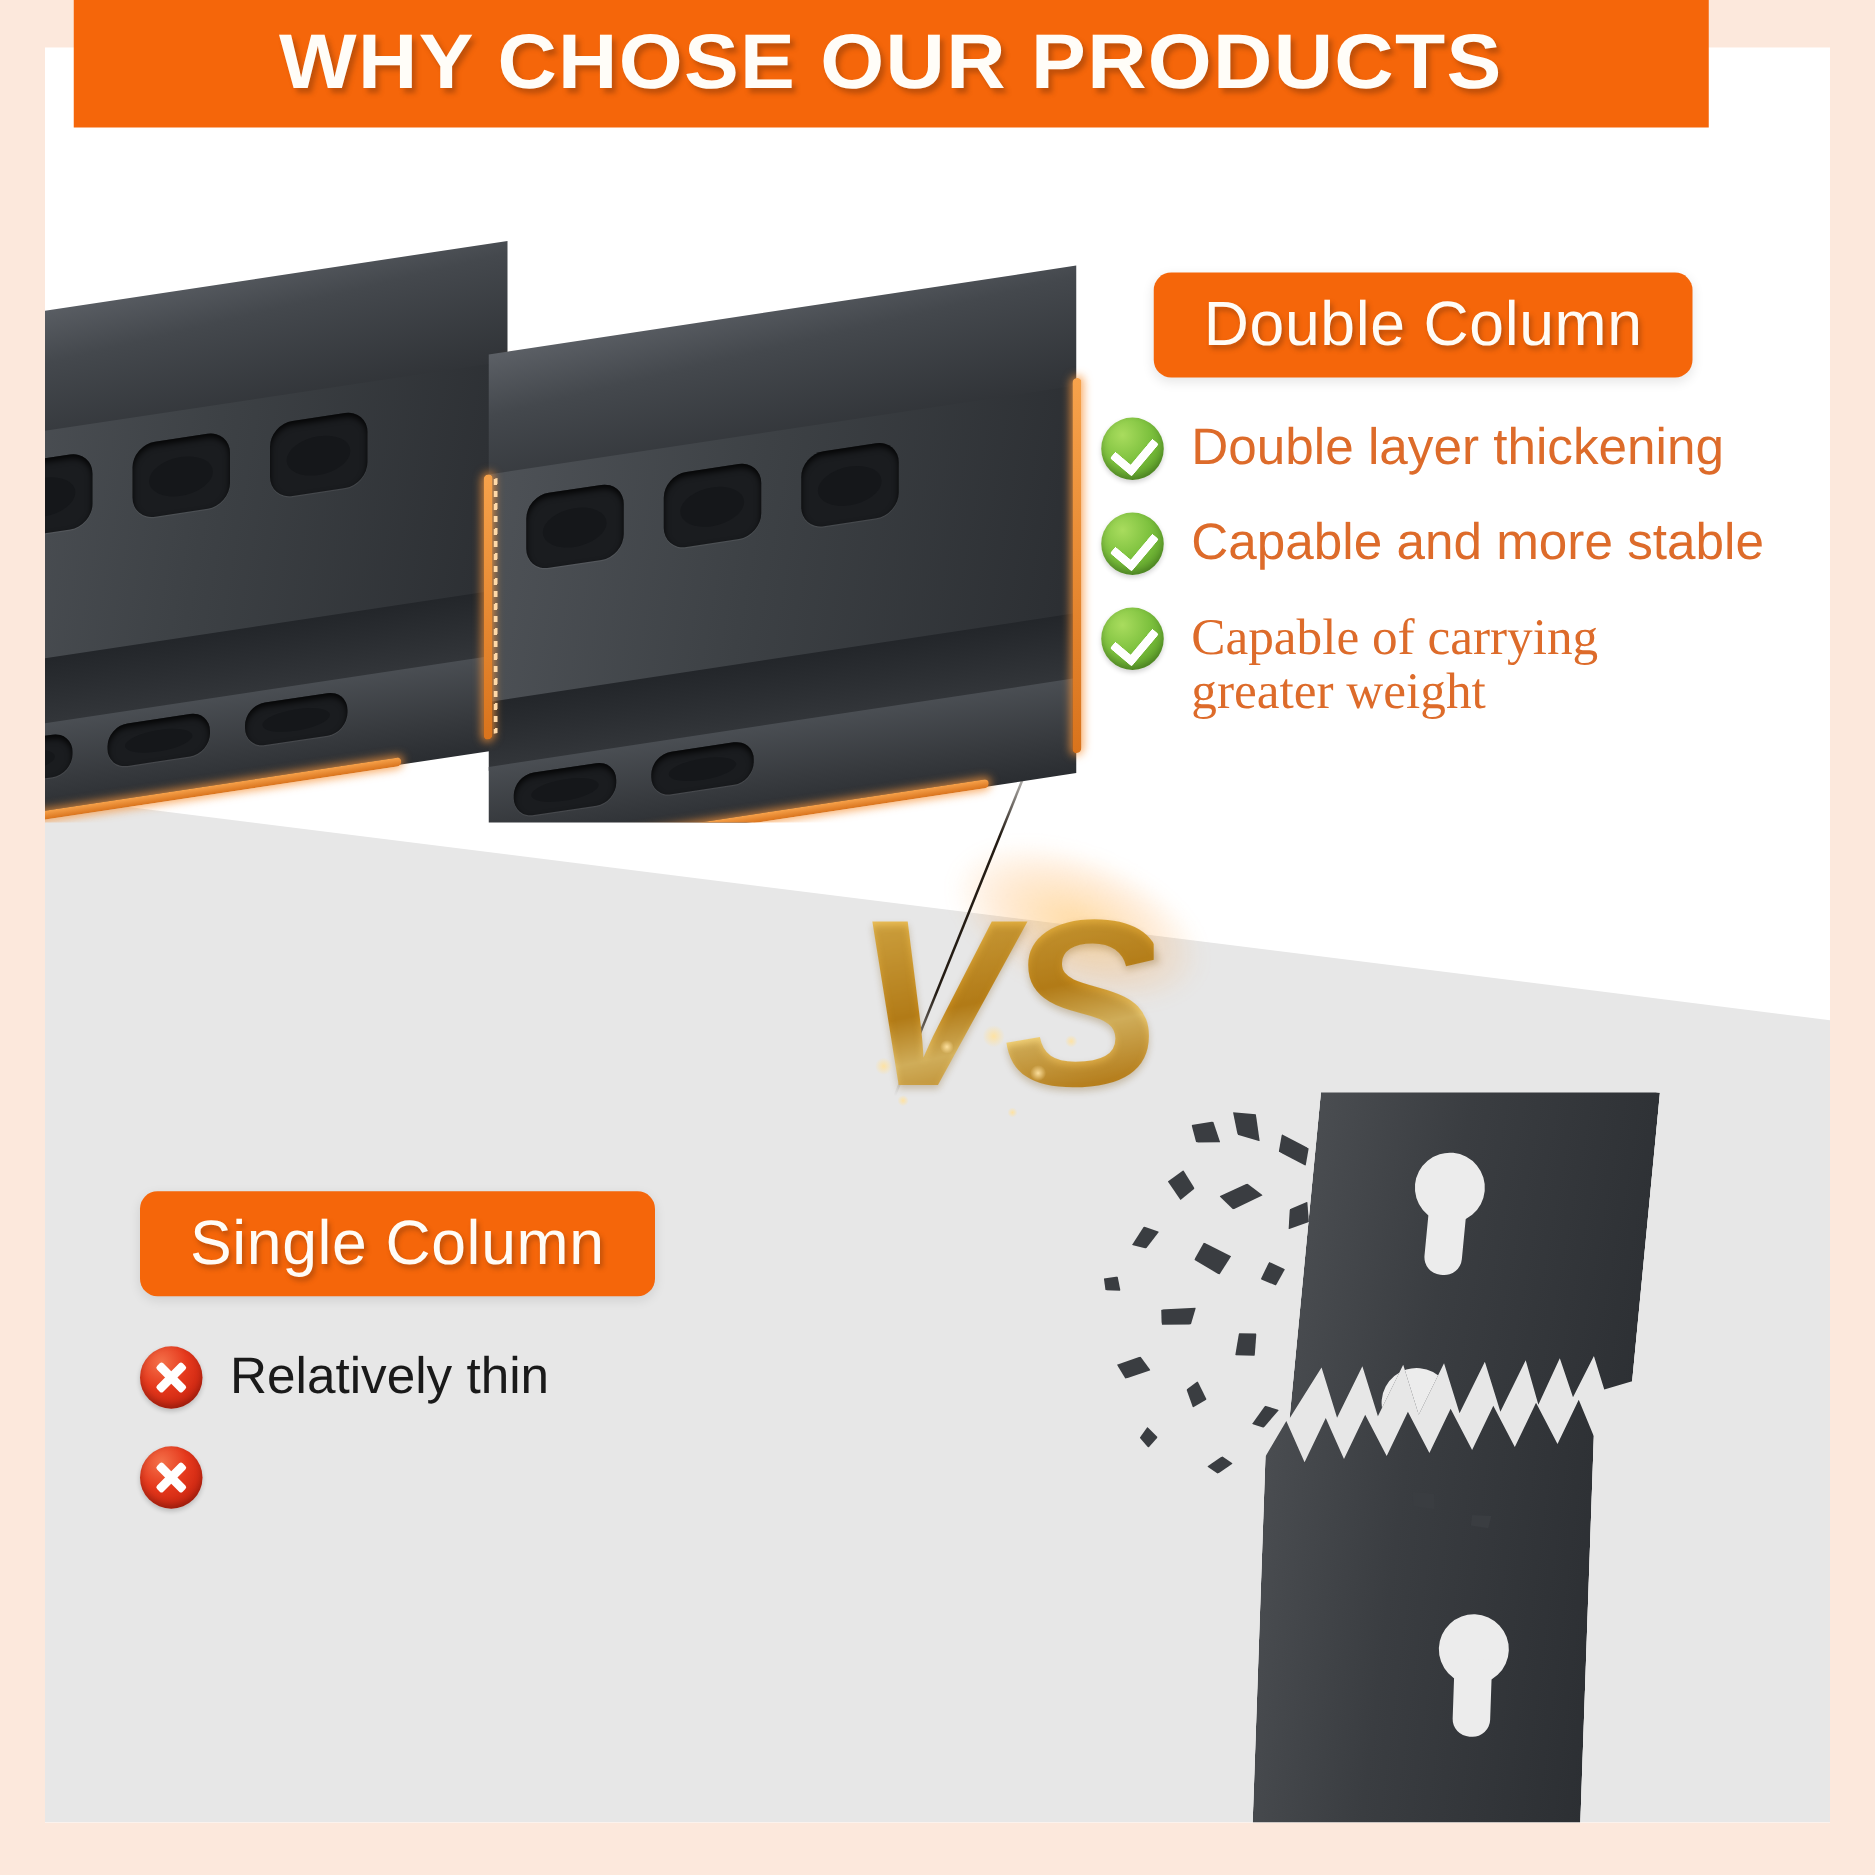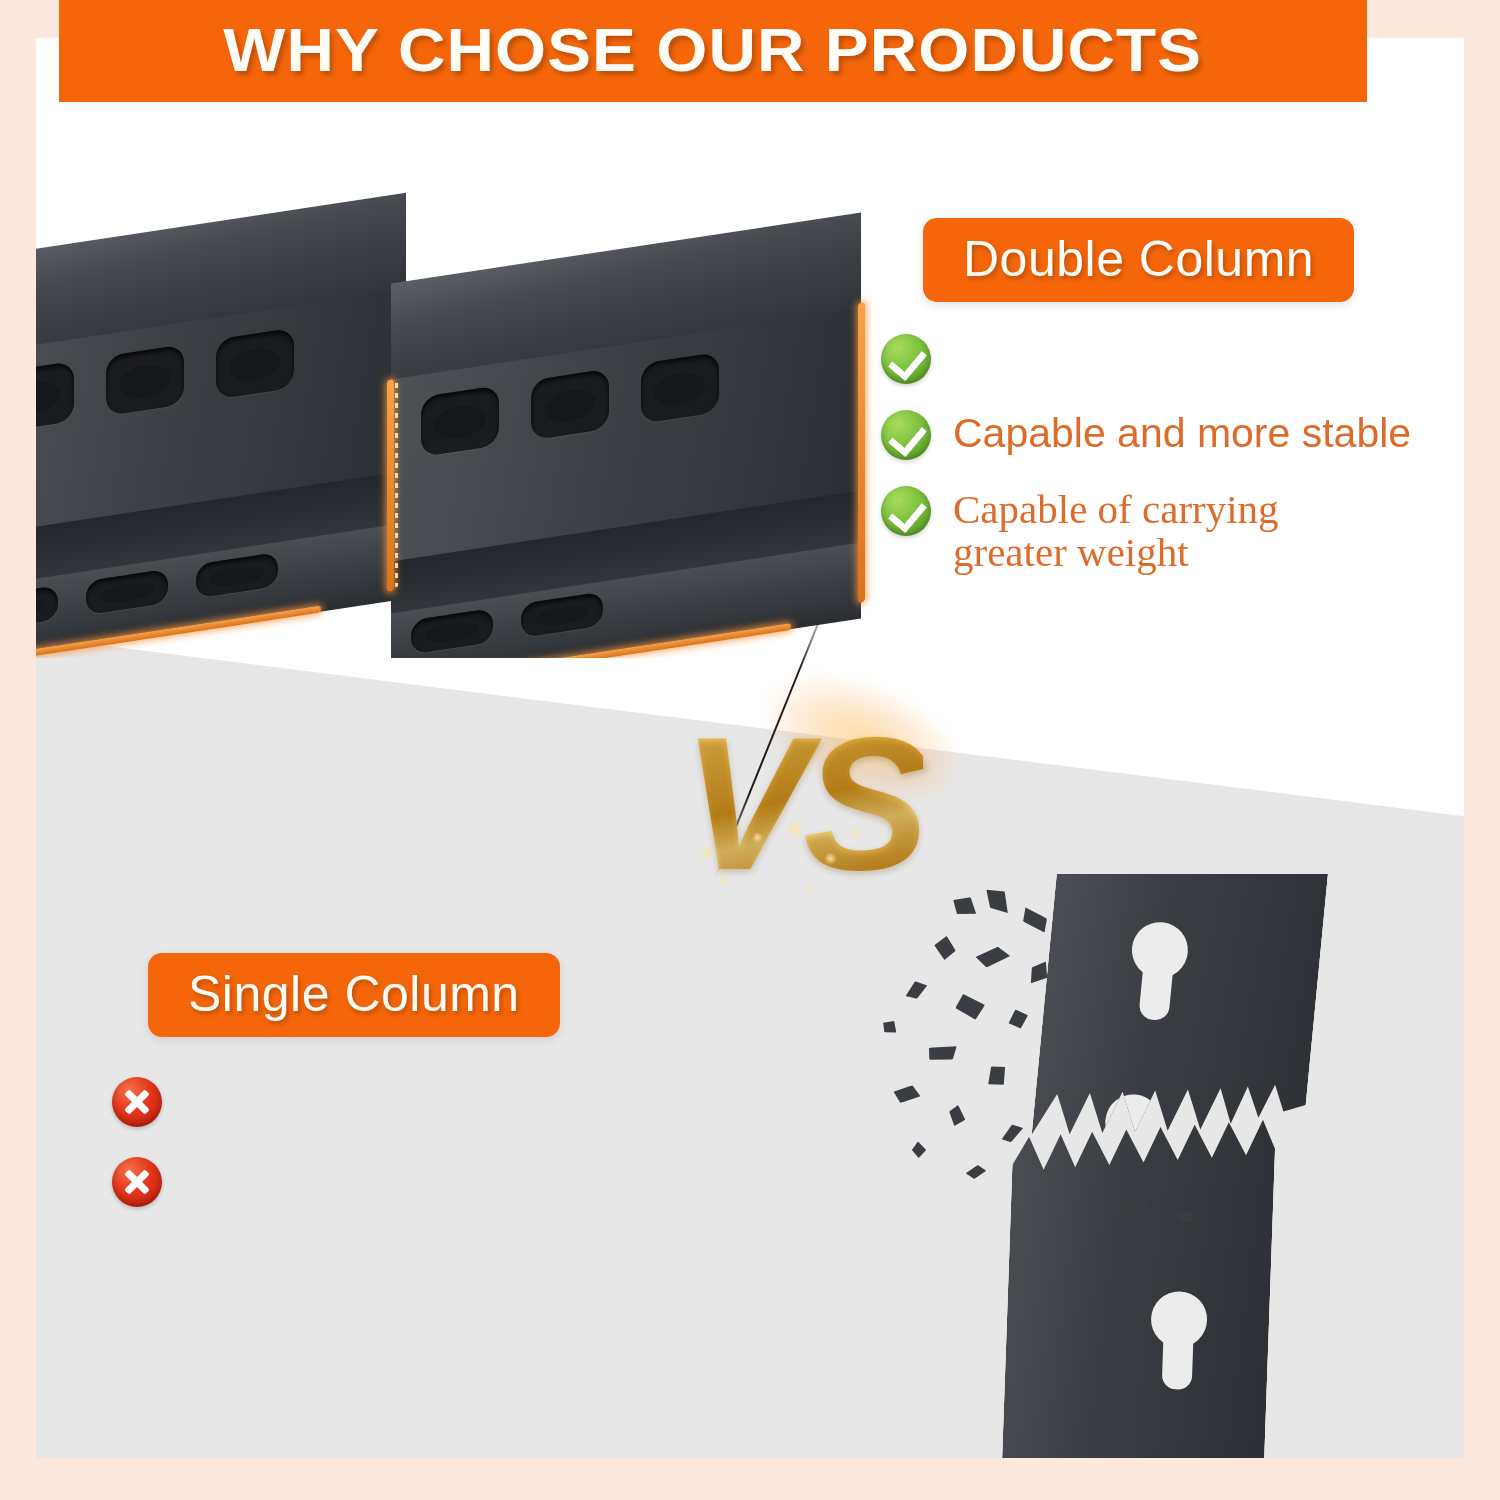--- a/index.html
+++ b/index.html
@@ -278,21 +278,21 @@
     border-radius: 50%;
   }
 
   
   #single-block {
     position: absolute;
     left: 76px;
     top: 915px;
     width: 830px;
   }
-  #single-badge-wrap { margin-left: 36px; }
+  #single-badge-wrap { }
   #single-block .bullets { margin-top: 40px; }
   #single-block .bullet-row { margin-bottom: 30px; }
 
   
   #broken-photo {
     position: absolute;
     left: 824px;
     top: 836px;
     width: 604px;
     height: 584px;
@@ -399,20 +399,21 @@
       </div>
     </div>
 
     <div id="double-block">
       <div id="double-badge-wrap">
         <span class="badge">Double Column</span>
       </div>
       <div class="bullets">
         <div class="bullet-row pro">
           <span class="ico ico-check"></span>
+          <span class="bullet-text">Double layer thickening</span>
         </div>
         <div class="bullet-row pro">
           <span class="ico ico-check"></span>
           <span class="bullet-text">Capable and more stable</span>
         </div>
         <div class="bullet-row pro">
           <span class="ico ico-check"></span>
           <span class="bullet-text" style="max-width:430px;font-family:Liberation Serif, serif;">Capable of carrying greater weight</span>
         </div>
       </div>
@@ -429,20 +430,21 @@
       <span class="spark" style="left:150px; top:186px; width:8px;  height:8px;"></span>
     </div>
 
     <div id="single-block">
       <div id="single-badge-wrap">
         <span class="badge">Single Column</span>
       </div>
       <div class="bullets">
         <div class="bullet-row con">
           <span class="ico ico-x"></span>
+          <span class="bullet-text">Relatively thin</span>
         </div>
         <div class="bullet-row con">
           <span class="ico ico-x"></span>
         </div>
       </div>
     </div>
 
     <div id="broken-photo">
 
       <div class="post" id="post-upper">

